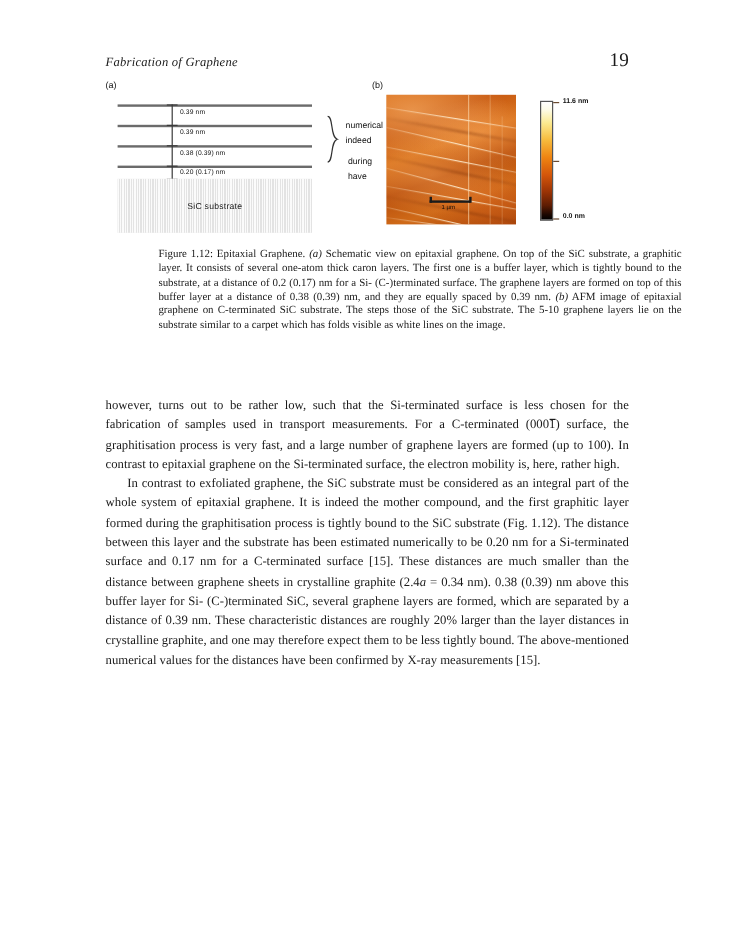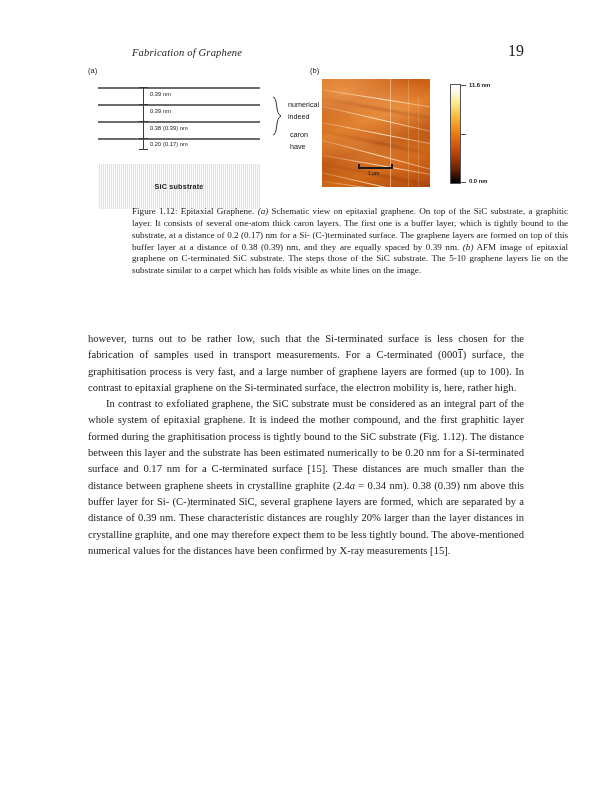--- a/index.html
+++ b/index.html
@@ -23,21 +23,20 @@
     top: 42px;
     width: 436px;
     display: flex;
     justify-content: space-between;
     align-items: baseline;
   }
   .header-title {
     font-style: italic;
     font-size: 10.5px;
     letter-spacing: 0.2px;
-    margin-left: 44px;
   }
   .header-page {
     font-size: 16px;
   }
 
   
   .figure-block {
     position: absolute;
     left: 88px;
     top: 66px;
@@ -300,31 +299,31 @@
       <div class="arrow-tick" style="top:22px;"></div>
       <div class="arrow-tick" style="top:39px;"></div>
       <div class="arrow-tick" style="top:56px;"></div>
       <div class="arrow-tick" style="top:67px;"></div>
 
       <span class="dim-label" style="left:52px; top:9px;">0.39 nm</span>
       <span class="dim-label" style="left:52px; top:26px;">0.39 nm</span>
       <span class="dim-label" style="left:52px; top:43px;">0.38 (0.39) nm</span>
       <span class="dim-label" style="left:52px; top:59px;">0.20 (0.17) nm</span>
 
-      <div class="sic-block" style="top:82px; height:45px;font-weight:bold;">
+      <div class="sic-block" style="top:67px; height:45px;">
         <span class="sic-label">SiC substrate</span>
       </div>
 
       <svg class="brace-svg" width="12" height="40" viewBox="0 0 12 40">
         <path d="M1,1 C6,1 3,18 9,20 C3,22 6,39 1,39" fill="none" stroke="#333" stroke-width="1"></path>
       </svg>
 
       <span class="side-label" style="left:190px; top:18px;">numerical</span>
       <span class="side-label" style="left:190px; top:30px;">indeed</span>
-      <span class="side-label" style="left:192px; top:48px;">caron</span>
+      <span class="side-label" style="left:192px; top:48px;">during</span>
       <span class="side-label" style="left:192px; top:60px;">have</span>
     </div>
   </div>
 
   <div class="panel-b">
     <span class="panel-label" style="left:0px; top:0px;">(b)</span>
 
     <div class="afm-wrap">
       <div class="afm-img">
 

